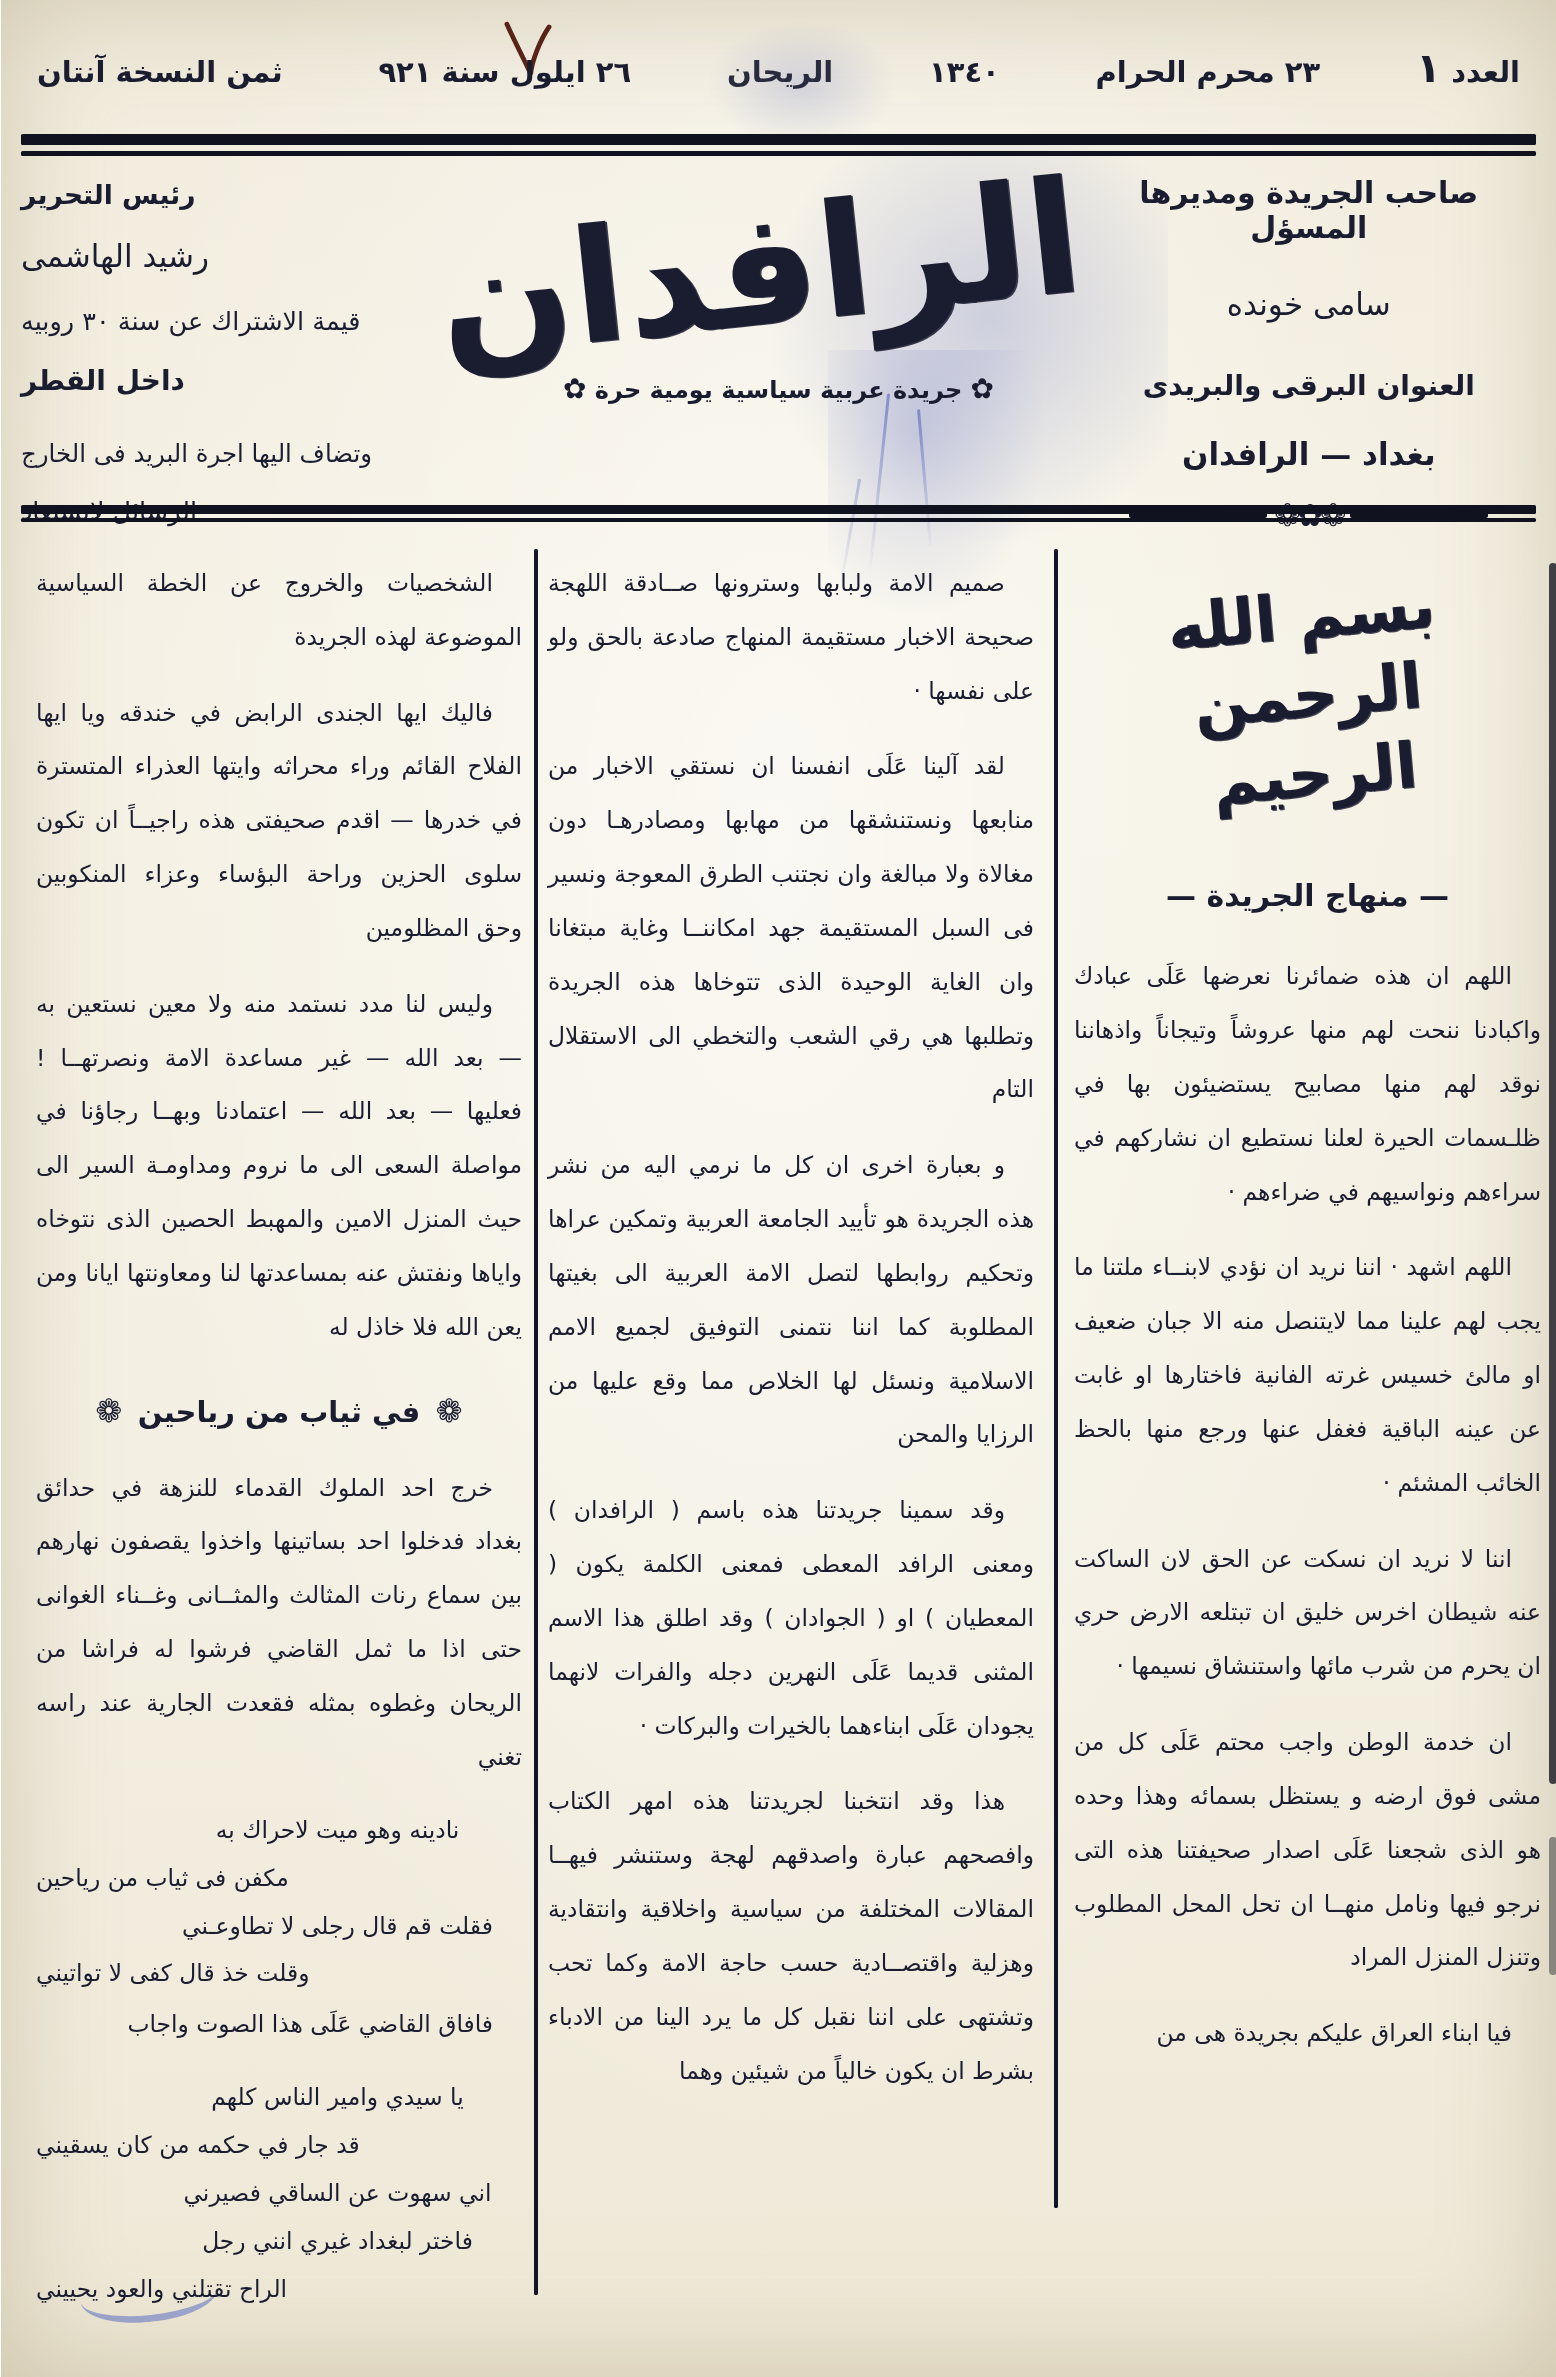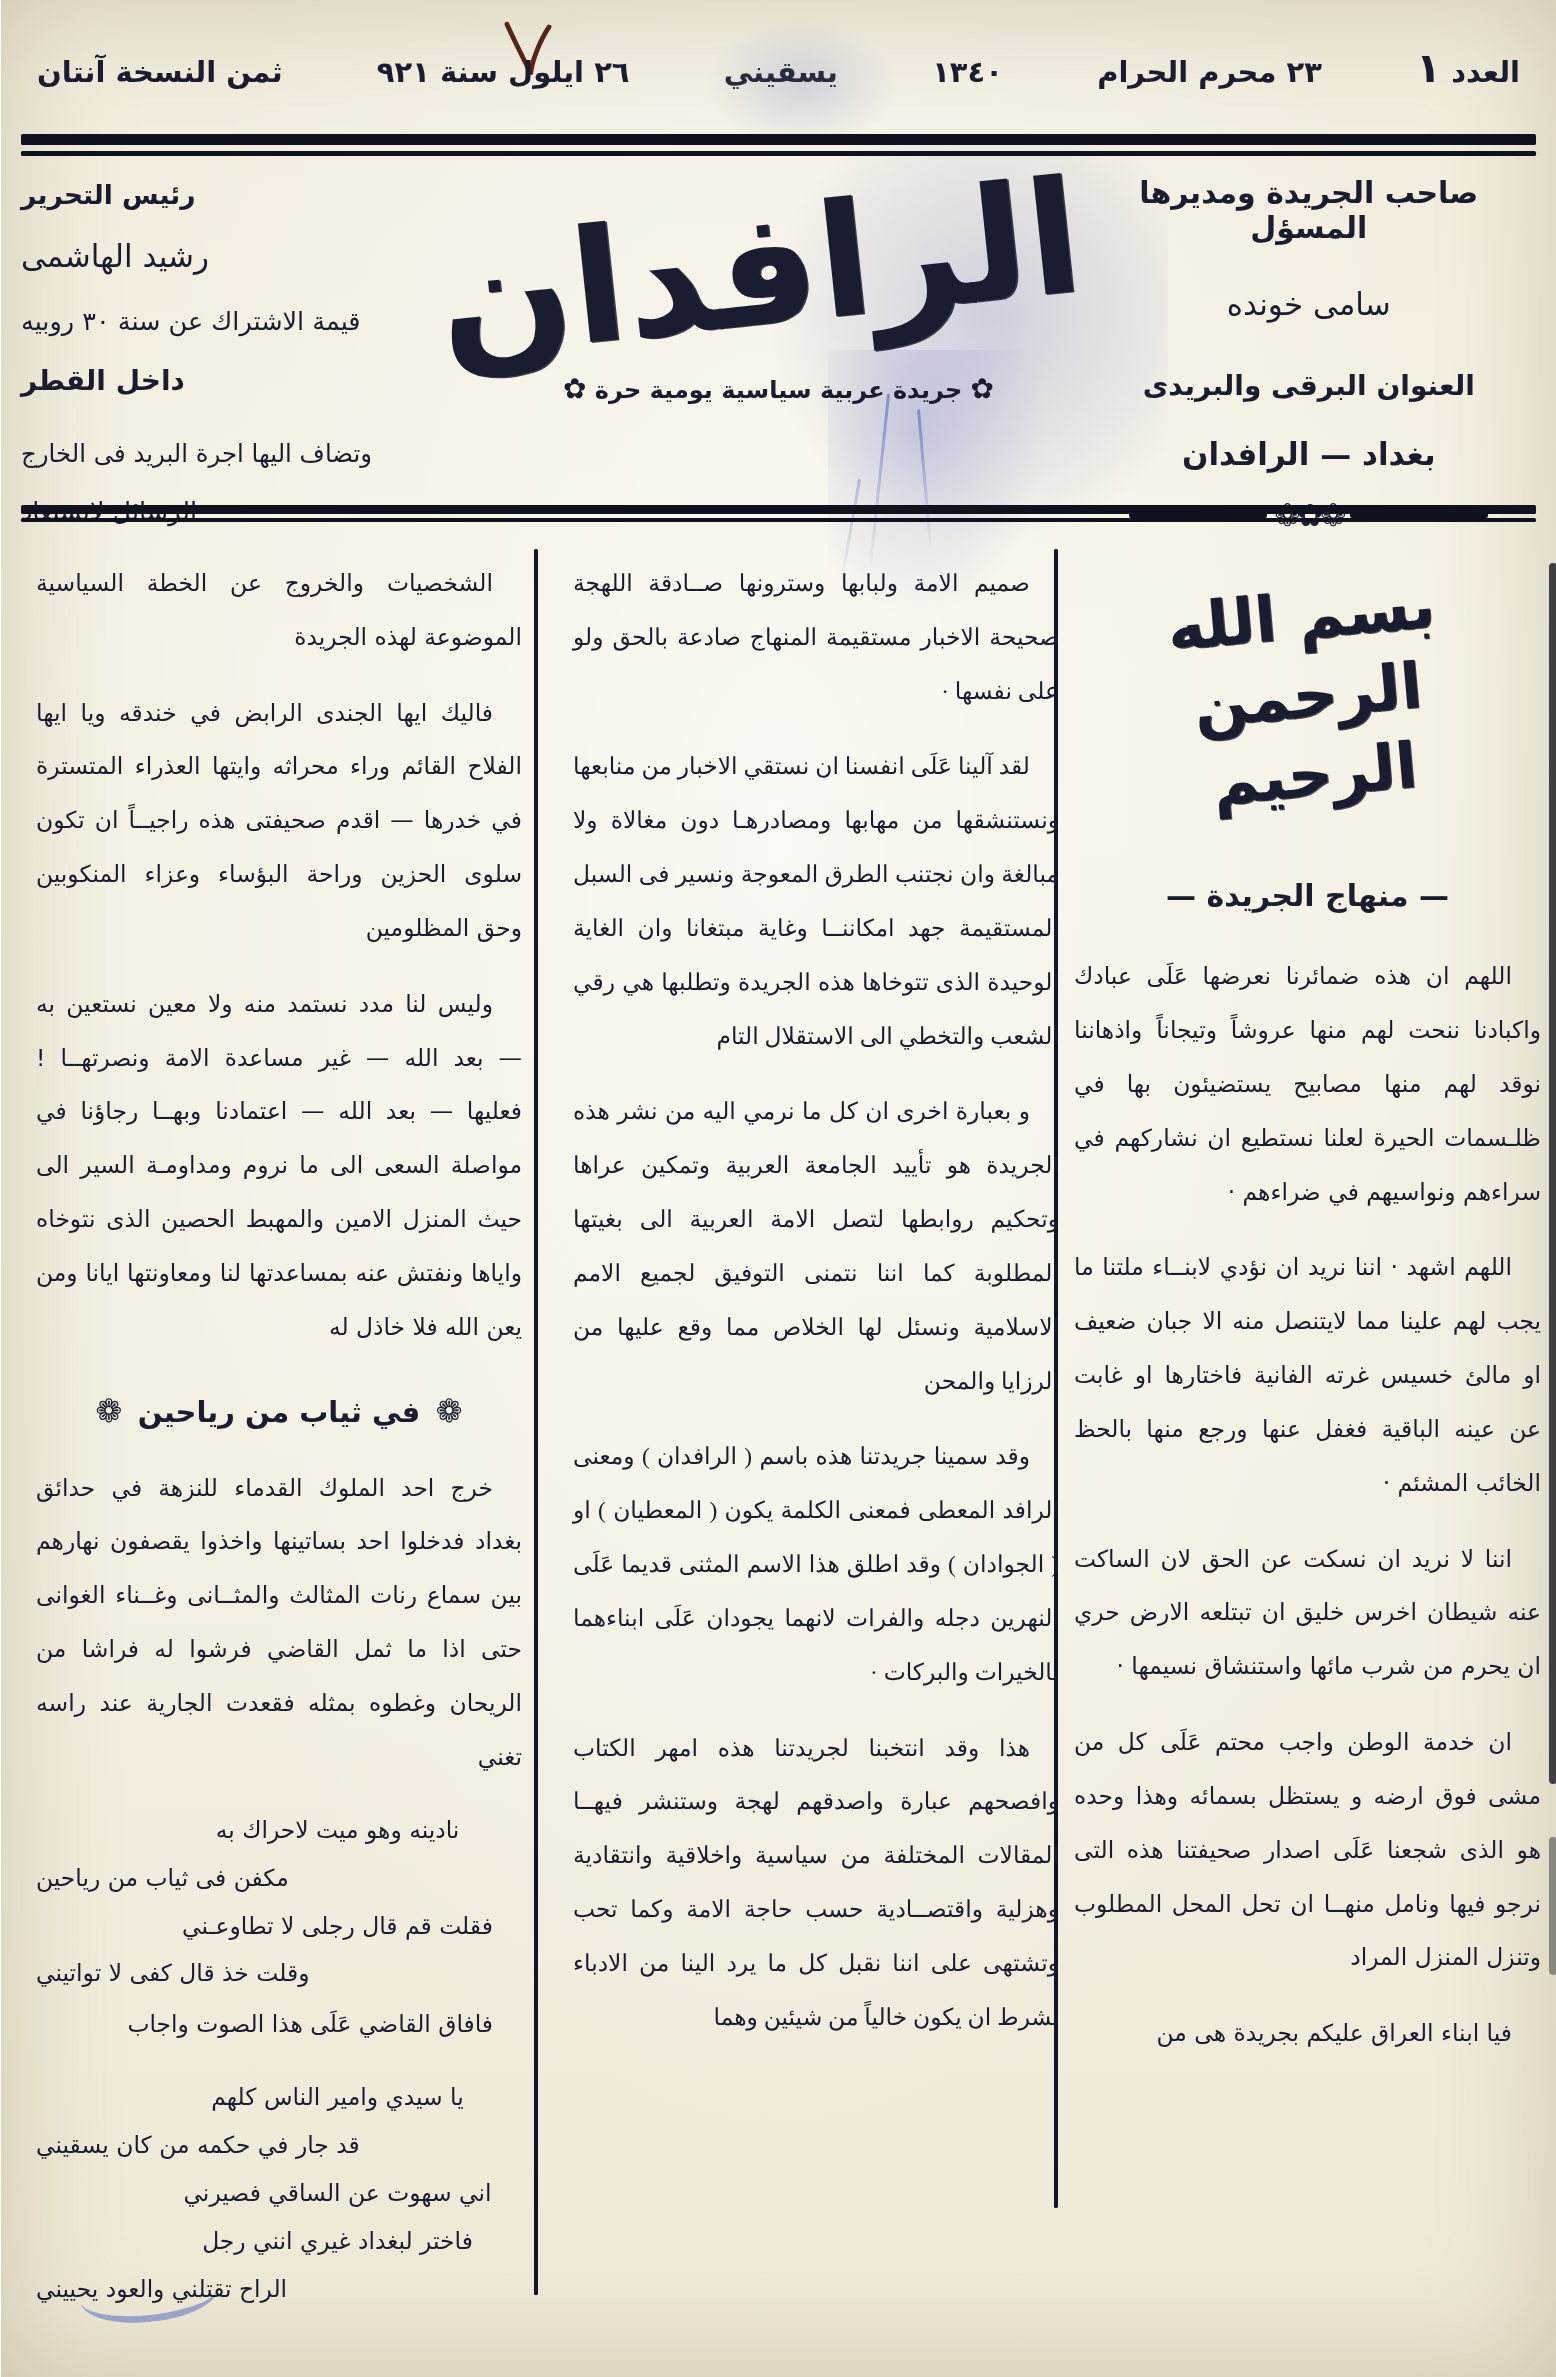--- a/index.html
+++ b/index.html
@@ -66,21 +66,21 @@
   .hl-4{font-size:28px;font-weight:bold;}
   .hl-5{font-size:24.4px;margin-top:42px;}
   .hl-6{font-size:25.5px;}
   
   .vrule{position:absolute;width:3.7px;background:#12142a;border-radius:1.6px;}
   .vr-1{left:1054px;top:549px;height:1659px;}
   .vr-2{left:534px;top:549px;height:1746px;}
   .cols{position:absolute;top:557px;left:0;right:0;bottom:0;}
   .col{position:absolute;top:0;}
   .col-right{right:16px;width:467px;}
-  .col-middle{right:498px;width:486px;font-family:Liberation Serif, serif;}
+  .col-middle{right:523px;width:486px;}
   .col-left{right:1035px;width:486px;}
   .col p{font-size:23.4px;line-height:2.3;text-align:justify;text-indent:29px;margin:0 0 22px 0;}
   .basmala{font-size:63px;font-weight:bold;text-align:center;transform:rotate(-5deg);
       margin:21px 10.6px 64px 10.6px;line-height:1.25;text-shadow:1.1px 1.1px 0 rgba(26,28,48,.8);}
   .sec-title{font-size:30px;font-weight:bold;text-align:center;margin:0 0 37px 0;}
   .story-title{font-size:29px;font-weight:bold;text-align:center;margin:37px 0 32px 0;}
   .story-title .orn-s{font-size:32px;margin:0 5.3px;}
   .verse{font-size:23.4px;line-height:2.05;white-space:nowrap;}
   .v-a{text-align:center;padding-left:117px;}
   .v-b{text-align:left;padding-right:117px;}
@@ -104,21 +104,21 @@
   <div class="edge-strip e2"></div>
   <div class="scribble"></div>
 
   <header class="dateline">
     <span>
       <span>العدد</span>
       <span class="issue-num">١</span>
     </span>
     <span>٢٣ محرم الحرام</span>
     <span>١٣٤٠</span>
-    <span class="weekday">يسقيني</span>
+    <span class="weekday">الريحان</span>
     <span>٢٦ ايلول سنة ٩٢١</span>
     <span>ثمن النسخة آنتان</span>
   </header>
 
   <div class="hrule hrule-top">
     <div class="bar-thick"></div>
       <div class="bar-thin"></div>
   </div>
 
   <section class="mast-row">

